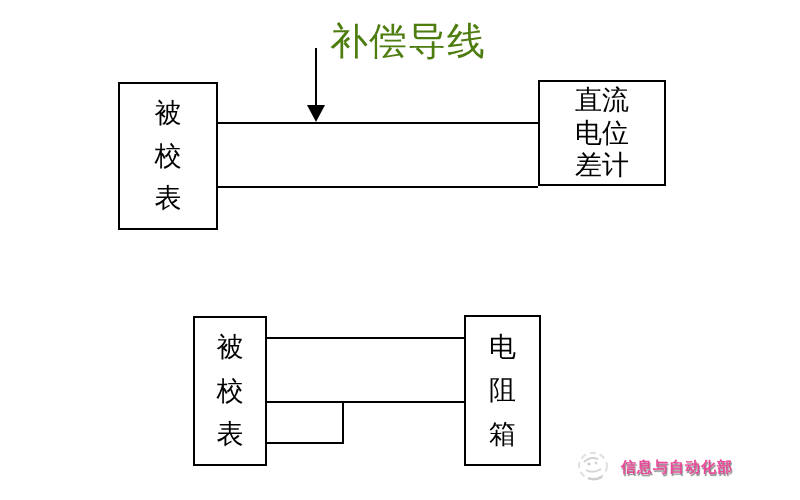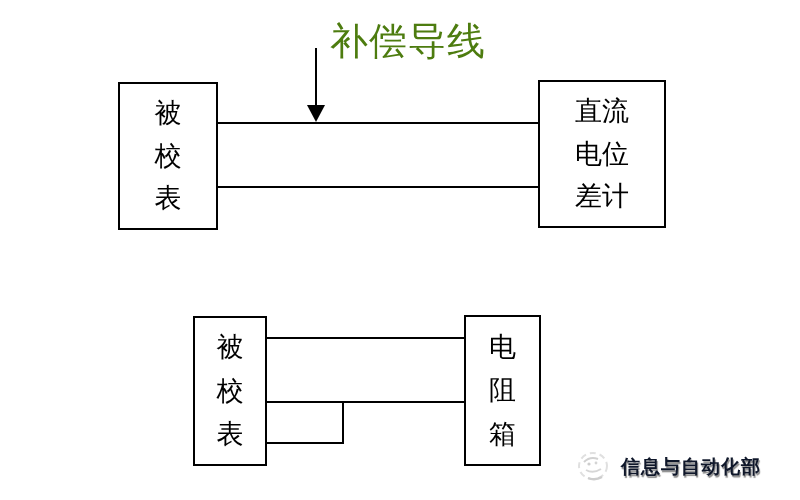--- a/index.html
+++ b/index.html
@@ -59,21 +59,21 @@
     flex-direction: column;
     align-items: center;
     justify-content: space-evenly;
     font-size: 27px;
     line-height: 1;
     text-align: center;
   }
   .box span { display: block; white-space: nowrap; }
 
   .box-top-left     { left: 118px; top: 82px;  width: 100px; height: 148px; }
-  .box-top-right    { left: 538px; top: 80px;  width: 128px; height: 148px; }
+  .box-top-right    { left: 538px; top: 80px;  width: 128px; height: 106px; }
   .box-bottom-left  { left: 193px; top: 316px; width: 74px;  height: 150px; }
   .box-bottom-right { left: 464px; top: 315px; width: 77px;  height: 151px; }
 
   
   .wire {
     position: absolute;
     background: #000000;
   }
   .wire-h { height: 2px; }
   .wire-v { width: 2px; }
@@ -93,24 +93,24 @@
     display: flex;
     align-items: center;
     gap: 9px;
   }
   .watermark-logo {
     width: 36px;
     height: 38px;
     opacity: 0.75;
   }
   .watermark-text {
-    font-size: 19px;
+    font-size: 15px;
     font-weight: bold;
     letter-spacing: 1px;
-    color: #0f172a;
+    color: #ec4899;
     text-shadow: 1px 2px 1px #8a8a8a;
     white-space: nowrap;
   }
 </style>
 </head>
 <body>
 
 <div class="canvas">
 
   <div class="top-label">补偿导线</div>

